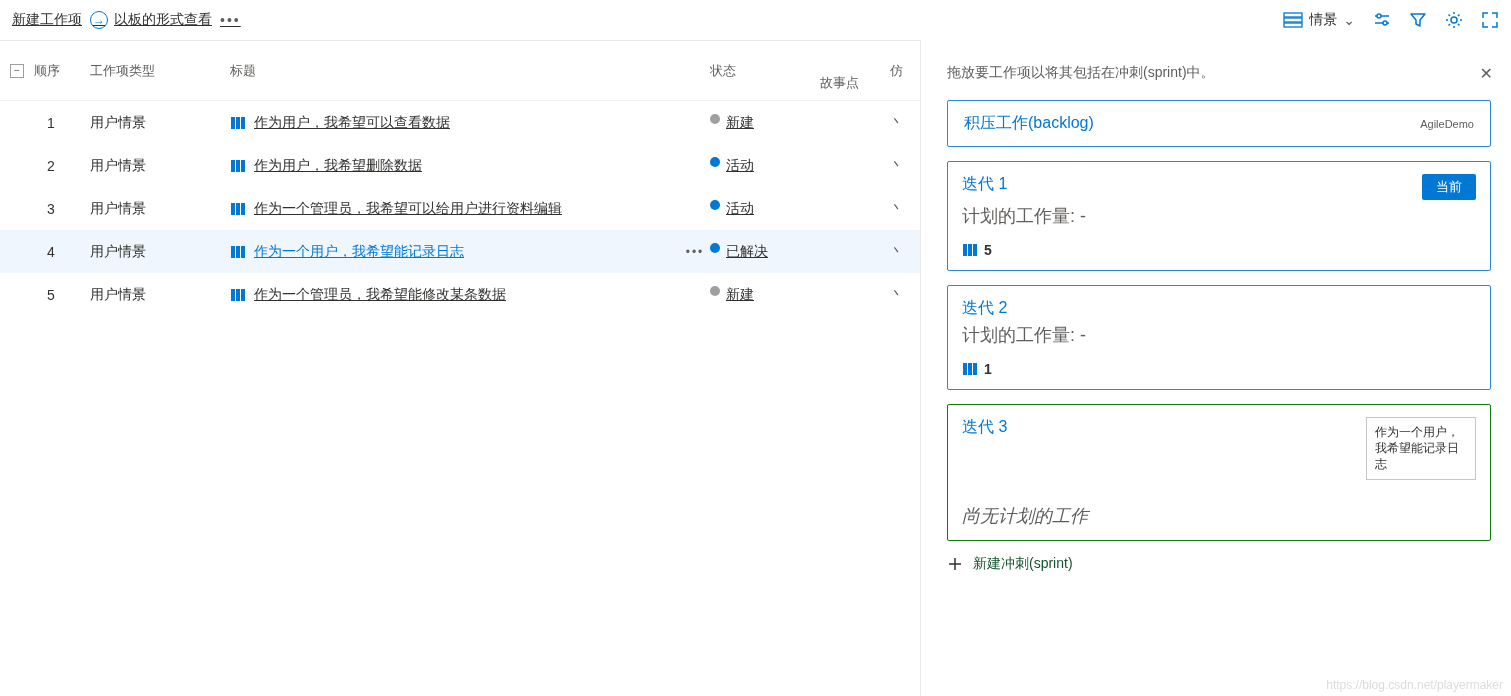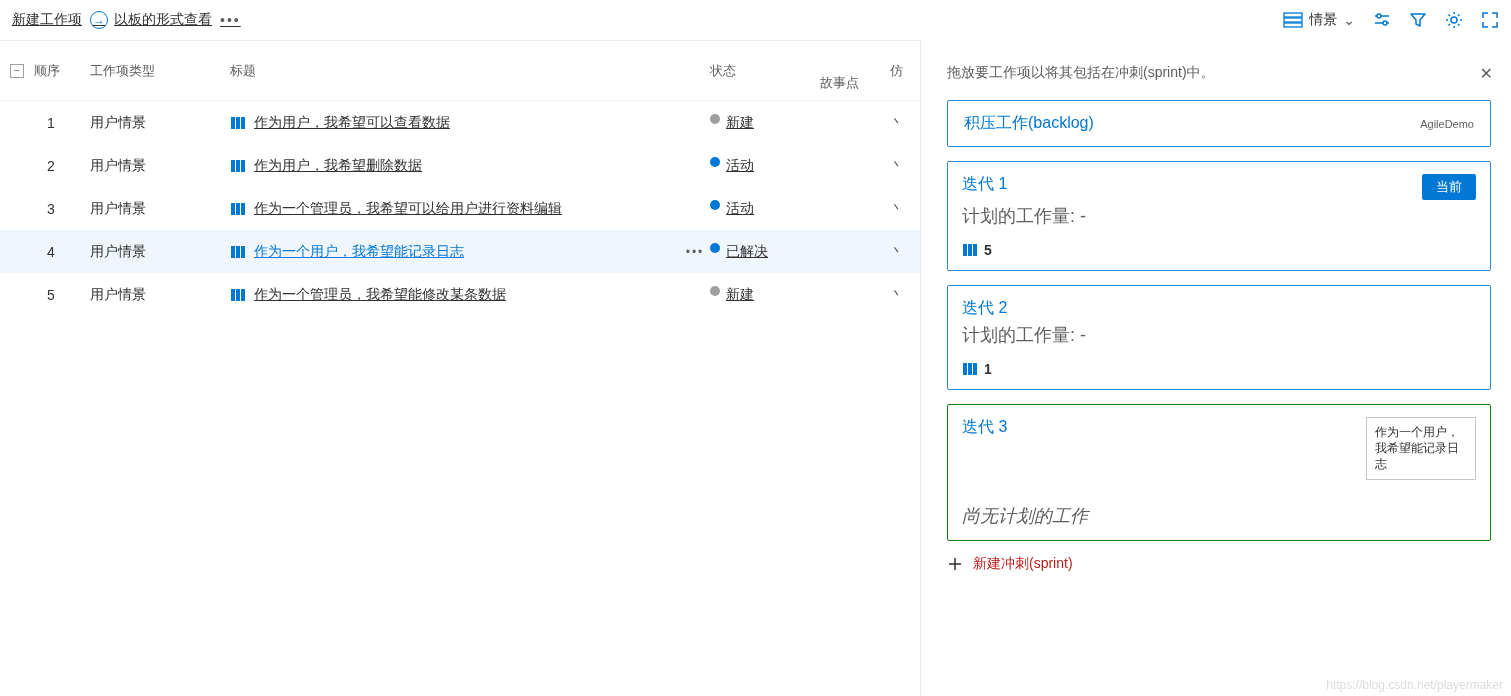--- a/index.html
+++ b/index.html
@@ -151,21 +151,21 @@
       background: #fff;
       font-size: 12px;
       color: #323130;
       padding: 6px 8px;
       width: 110px;
       line-height: 1.35;
     }
 
     .new-sprint-row {
       display: flex; align-items: center; gap: 10px;
-      color: #b91c1c; cursor: pointer;
+      color: #14532d; cursor: pointer;
       margin-top: 2px;
     }
     .plus-ico {
       width: 16px; height: 16px;
       display: inline-flex; align-items: center; justify-content: center;
       color: #323130;
     }
 
     .watermark {
       position: absolute;

